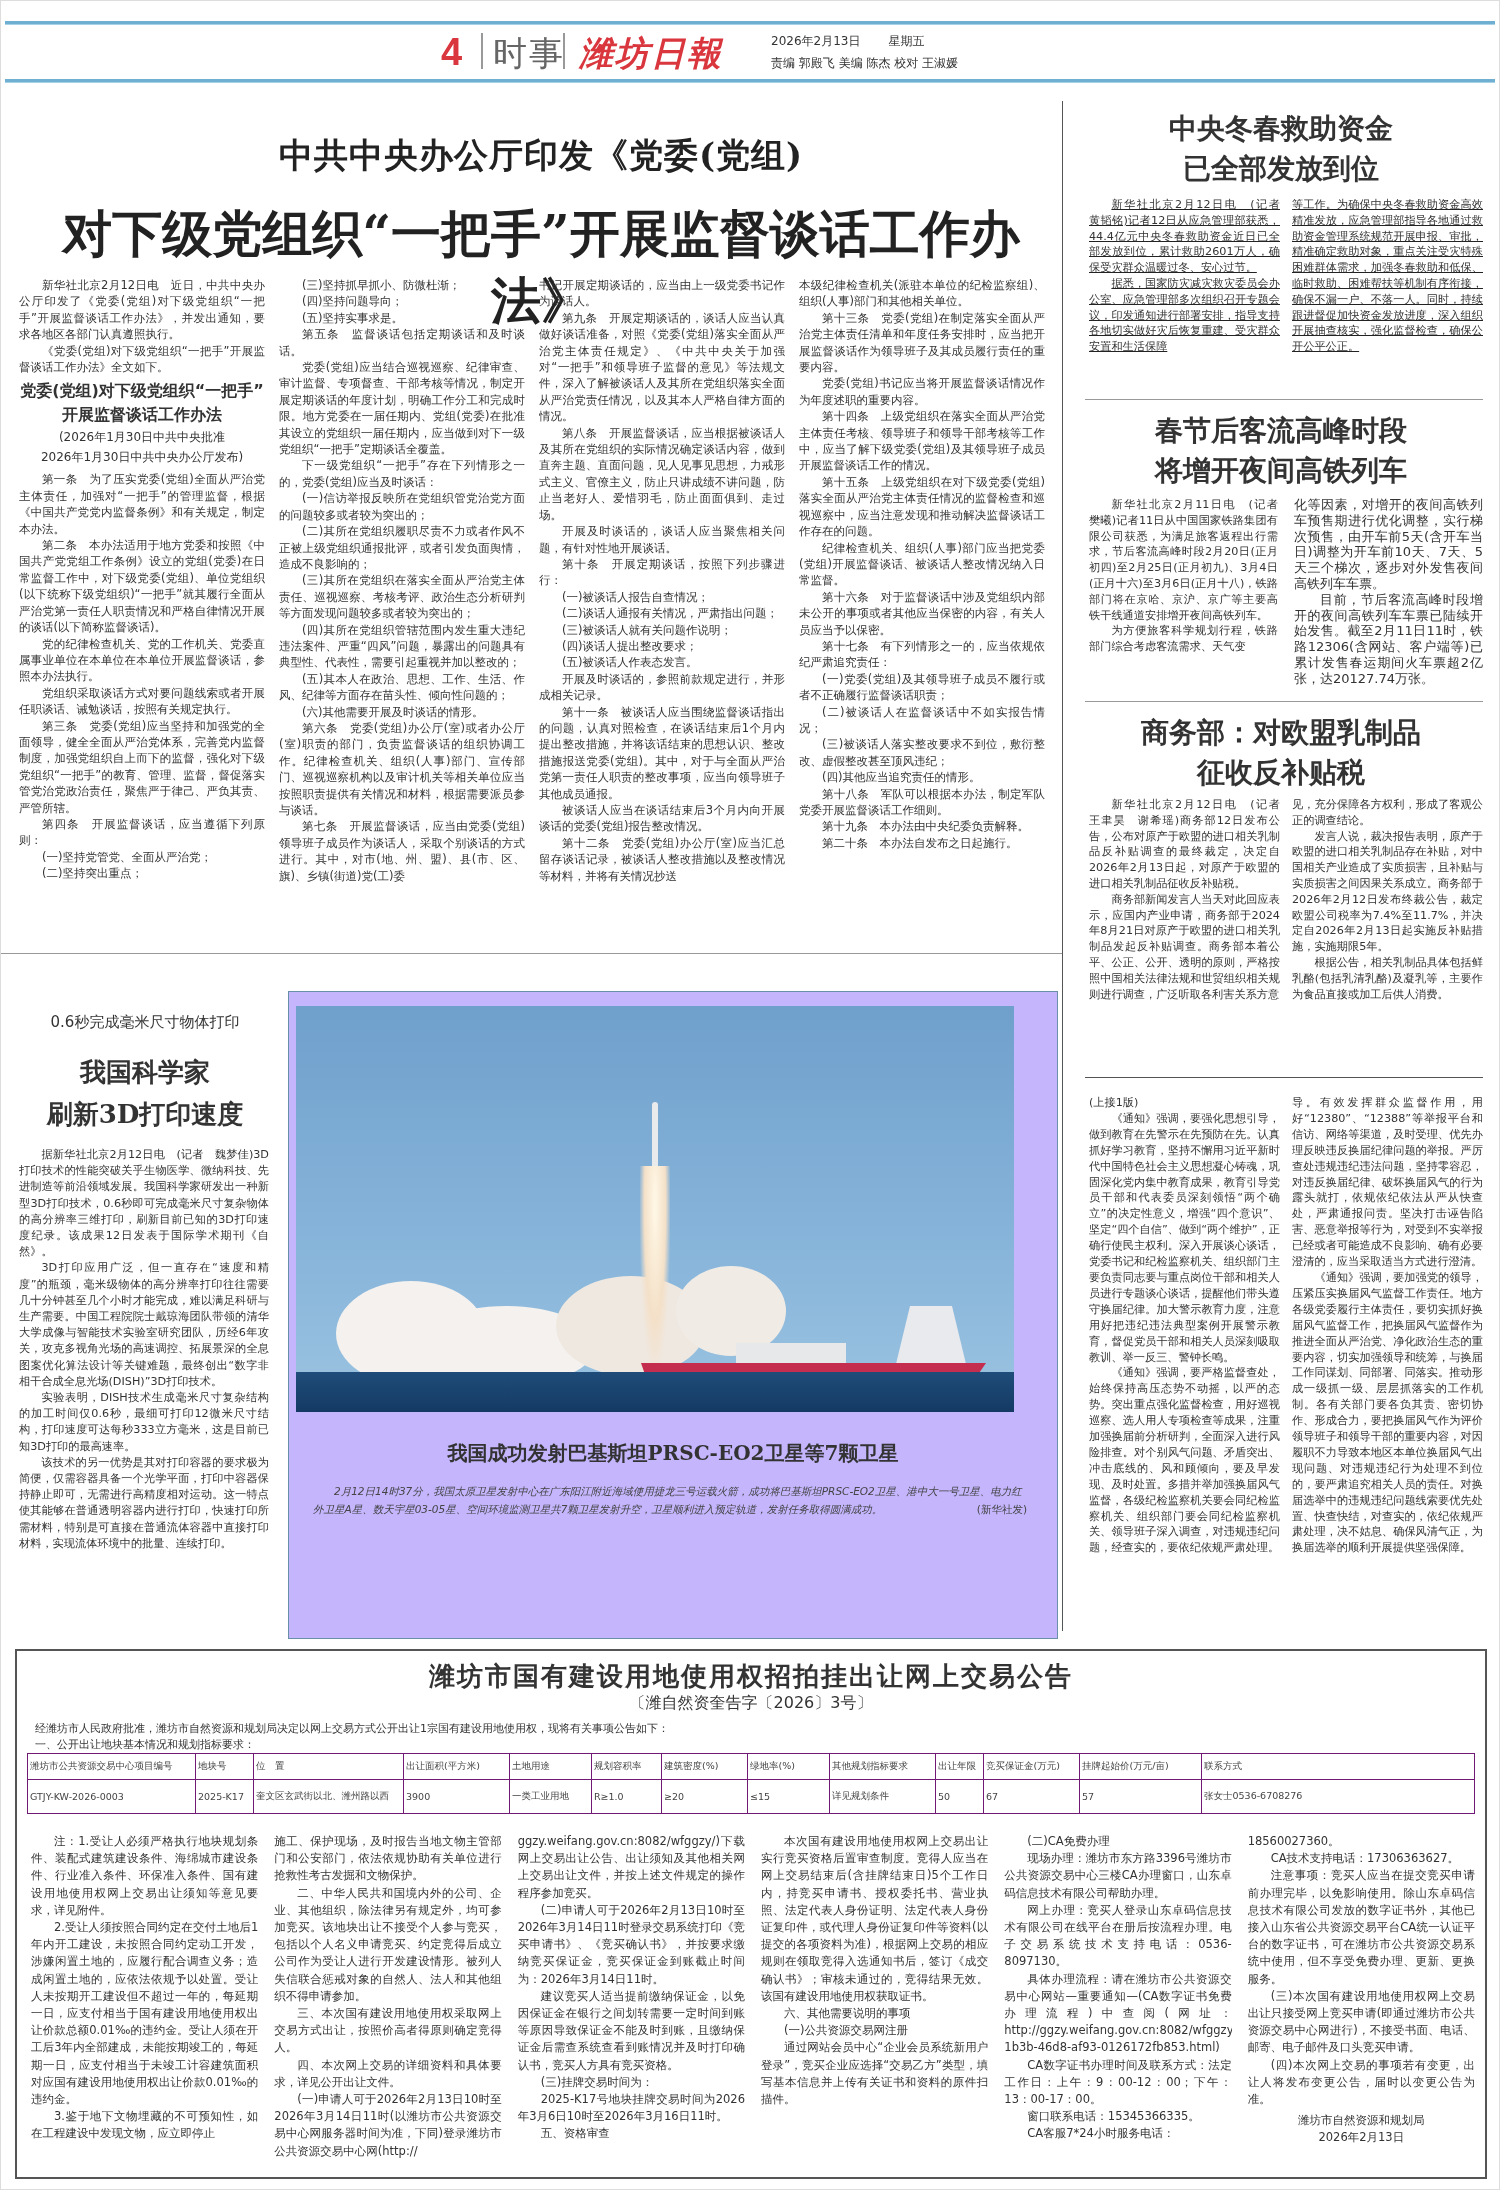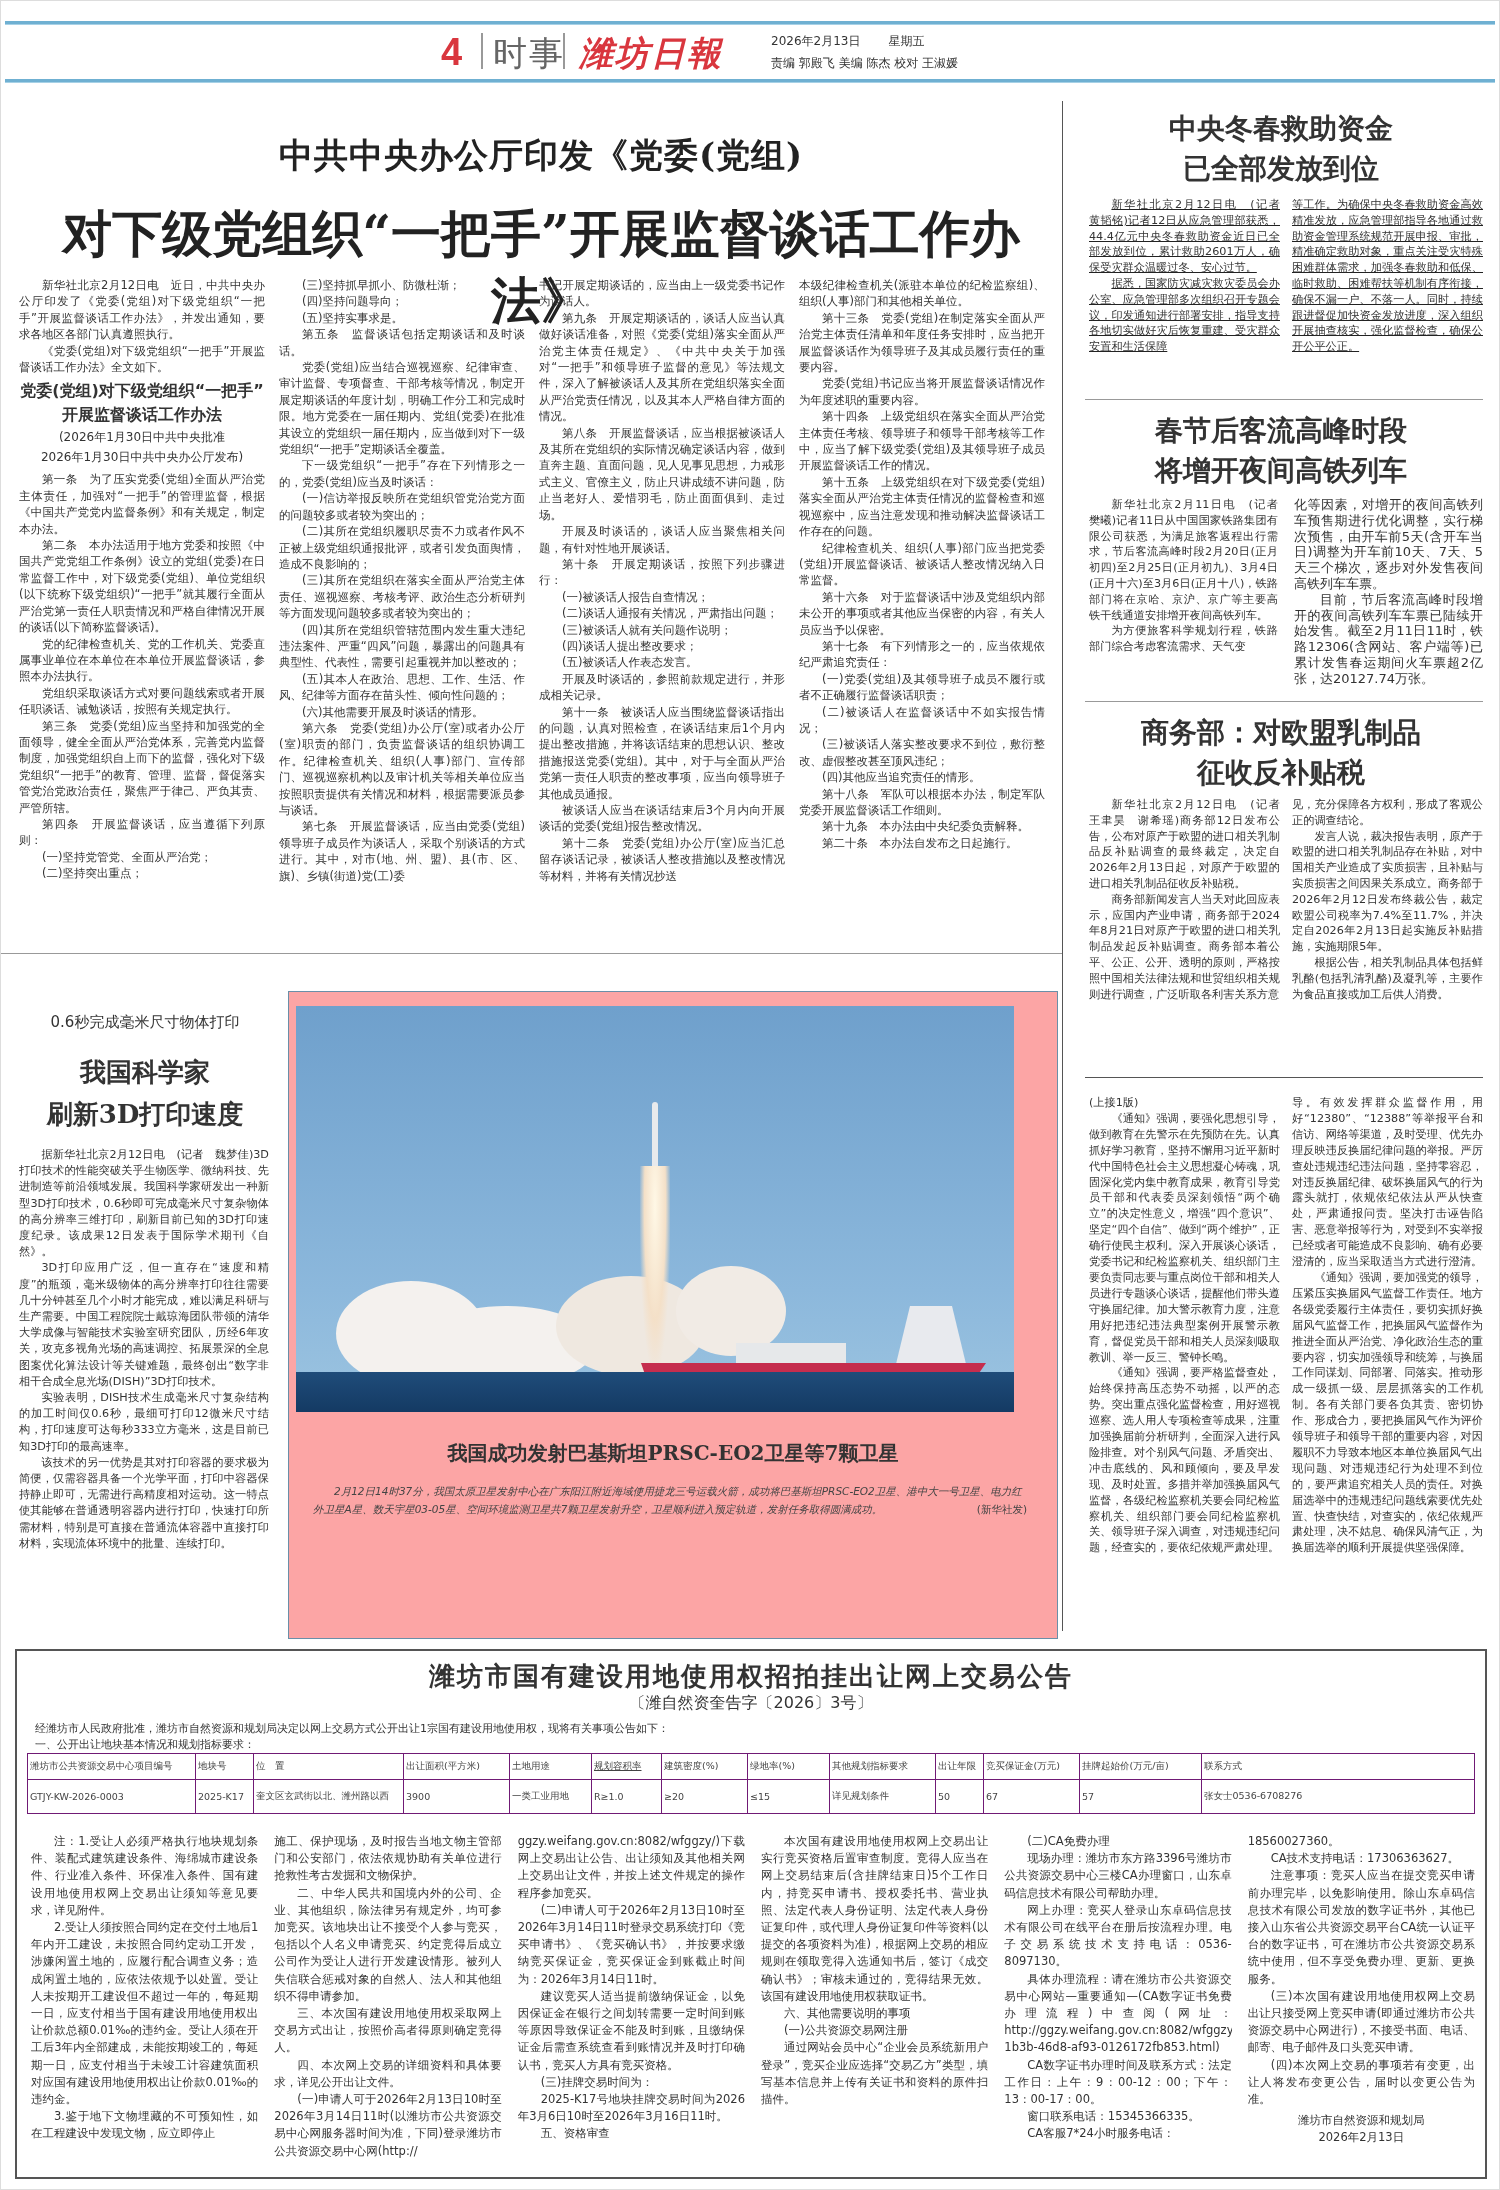--- a/index.html
+++ b/index.html
@@ -19,21 +19,21 @@
   .main-title { position: absolute; left: 20px; width: 1040px; text-align: center; font-family: "DejaVu Serif", serif; font-weight: bold; color: #222; }
   .main-title .l1 { font-size: 34px; position: absolute; top: 132px; left: 0; right: 0; letter-spacing: 1px; }
   .main-title .l2 { font-size: 50px; position: absolute; top: 200px; left: 0; right: 0; letter-spacing: 0; }
   .vline { position: absolute; width: 1px; background: #555; }
   .hline { position: absolute; height: 1px; background: #555; }
   .side-title { position: absolute; text-align: center; font-weight: bold; color: #333; font-size: 28px; line-height: 40px; }
   .two-col { position: absolute; display: flex; gap: 12px; }
   .two-col .col-text { flex: 1; }
   .sub-title { text-align: center; font-weight: bold; font-size: 16px; line-height: 24px; color: #333; }
   .small-center { text-align: center; font-size: 12px; line-height: 20px; color: #333; }
-  .photo-box { position: absolute; left: 287px; top: 990px; width: 770px; height: 648px; border: 1.5px solid #6a8fa8; background: #fca5a5; }
+  .photo-box { position: absolute; left: 287px; top: 990px; width: 770px; height: 648px; border: 1.5px solid #6a8fa8; background: #c4b5fd; }
   .photo { position: absolute; left: 7px; top: 14px; width: 718px; height: 406px; overflow: hidden; background: linear-gradient(#6fa0cc, #8cb8dc 70%, #9cc4e0); }
   .sea { position: absolute; left: 0; right: 0; bottom: 0; height: 40px; background: linear-gradient(#1f4c7a, #143a63); }
   .rocket { position: absolute; left: 356px; top: 96px; width: 6px; height: 64px; background: #e8eaec; border-radius: 3px 3px 0 0; }
   .plume { position: absolute; left: 344px; top: 160px; width: 30px; height: 200px; background: radial-gradient(ellipse at 50% 20%, #fff8e6, #f4e0c8 50%, rgba(255,255,255,0) 75%); }
   .cloud { position: absolute; border-radius: 50%; background: #f4f1ee; }
   .ship { position: absolute; left: 345px; top: 357px; width: 345px; height: 20px; background: #c52d4e; clip-path: polygon(0 0, 100% 0, 96% 100%, 2% 100%); }
   .ship-deck { position: absolute; left: 440px; top: 337px; width: 110px; height: 20px; background: #e6e8ea; }
   .ship-bridge { position: absolute; left: 600px; top: 300px; width: 70px; height: 58px; background: #e8eaee; clip-path: polygon(20% 0, 80% 0, 100% 100%, 0 100%); }
   .photo-caption-title { position: absolute; left: 0; right: 0; top: 448px; text-align: center; font-family: "DejaVu Serif", serif; font-weight: bold; font-size: 20px; color: #333; }
   .photo-caption-text { position: absolute; left: 24px; right: 30px; top: 490px; font-size: 10.5px; line-height: 18px; color: #444; font-style: italic; }
@@ -248,21 +248,21 @@
       <div>一、公开出让地块基本情况和规划指标要求：</div>
     </div>
     <table class="land">
       <thead>
         <tr>
           <th style="width:168px;">潍坊市公共资源交易中心项目编号</th>
           <th style="width:58px;">地块号</th>
           <th style="width:150px;">位　置</th>
           <th style="width:106px;">出让面积(平方米)</th>
           <th style="width:82px;">土地用途</th>
-          <th style="width:70px;text-decoration:underline;">规划容积率</th>
+          <th style="width:70px;">规划容积率</th>
           <th style="width:86px;">建筑密度(%)</th>
           <th style="width:82px;">绿地率(%)</th>
           <th style="width:106px;">其他规划指标要求</th>
           <th style="width:48px;">出让年限</th>
           <th style="width:96px;">竞买保证金(万元)</th>
           <th style="width:122px;">挂牌起始价(万元/亩)</th>
           <th>联系方式</th>
         </tr>
       </thead>
       <tbody>

